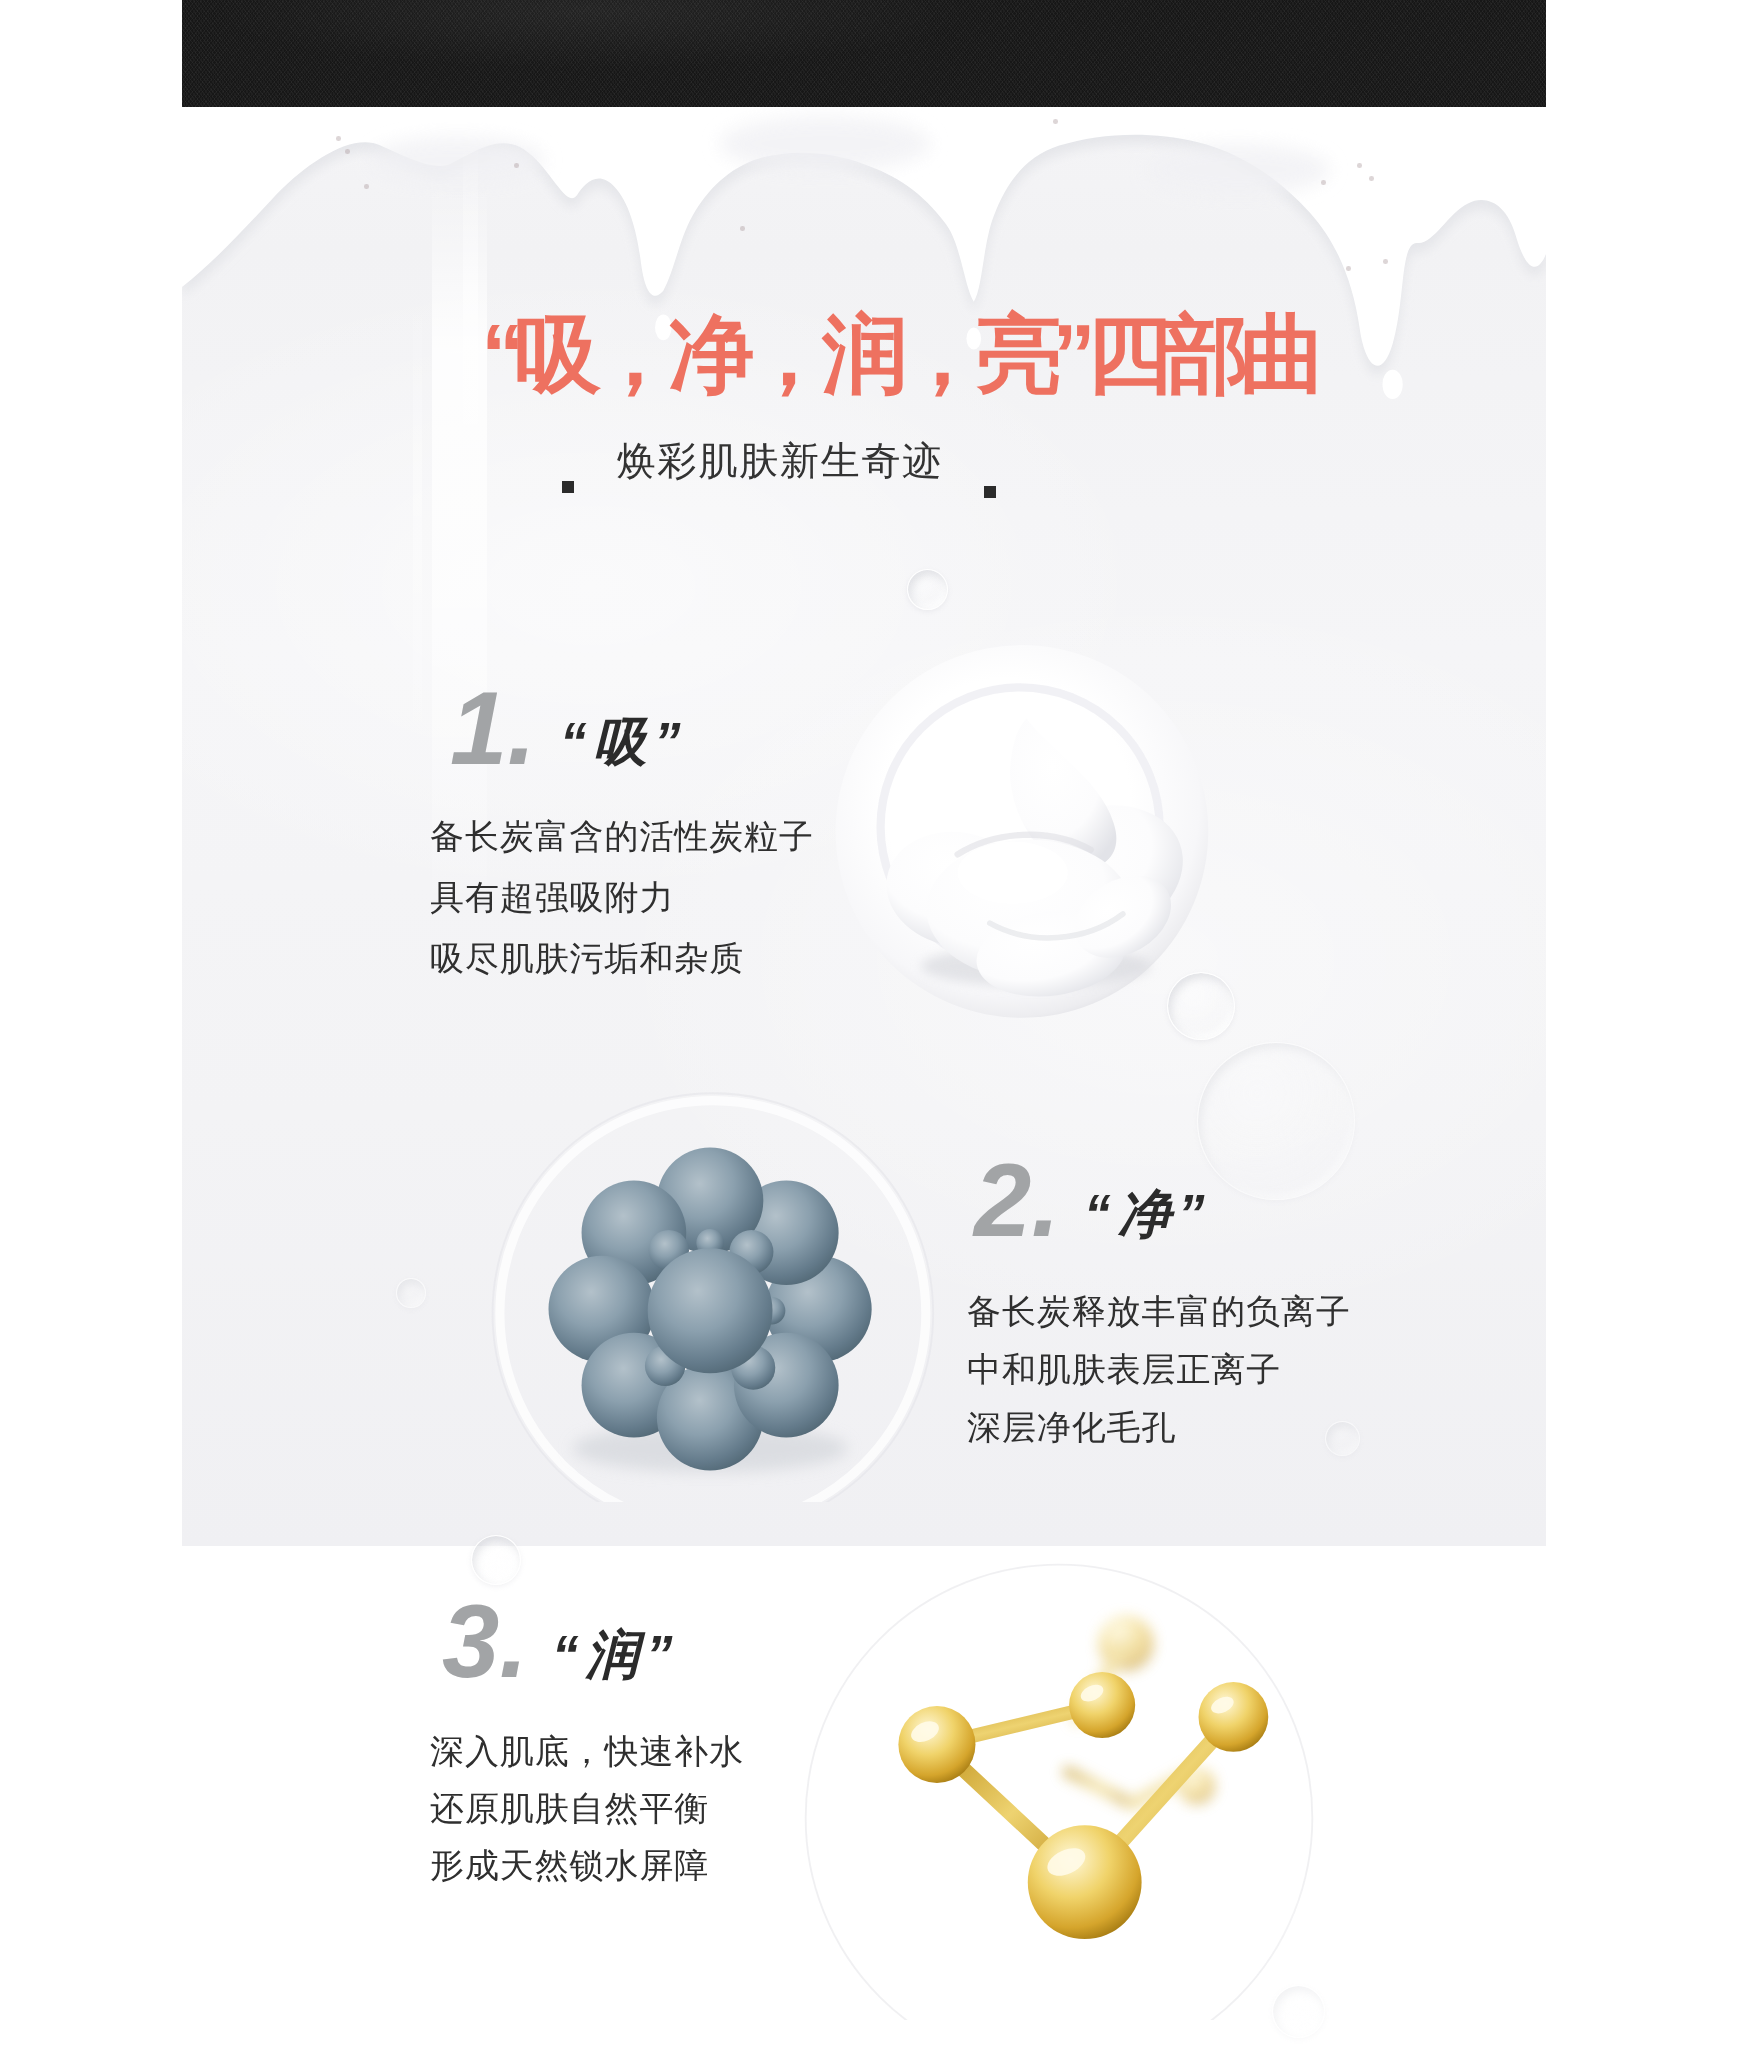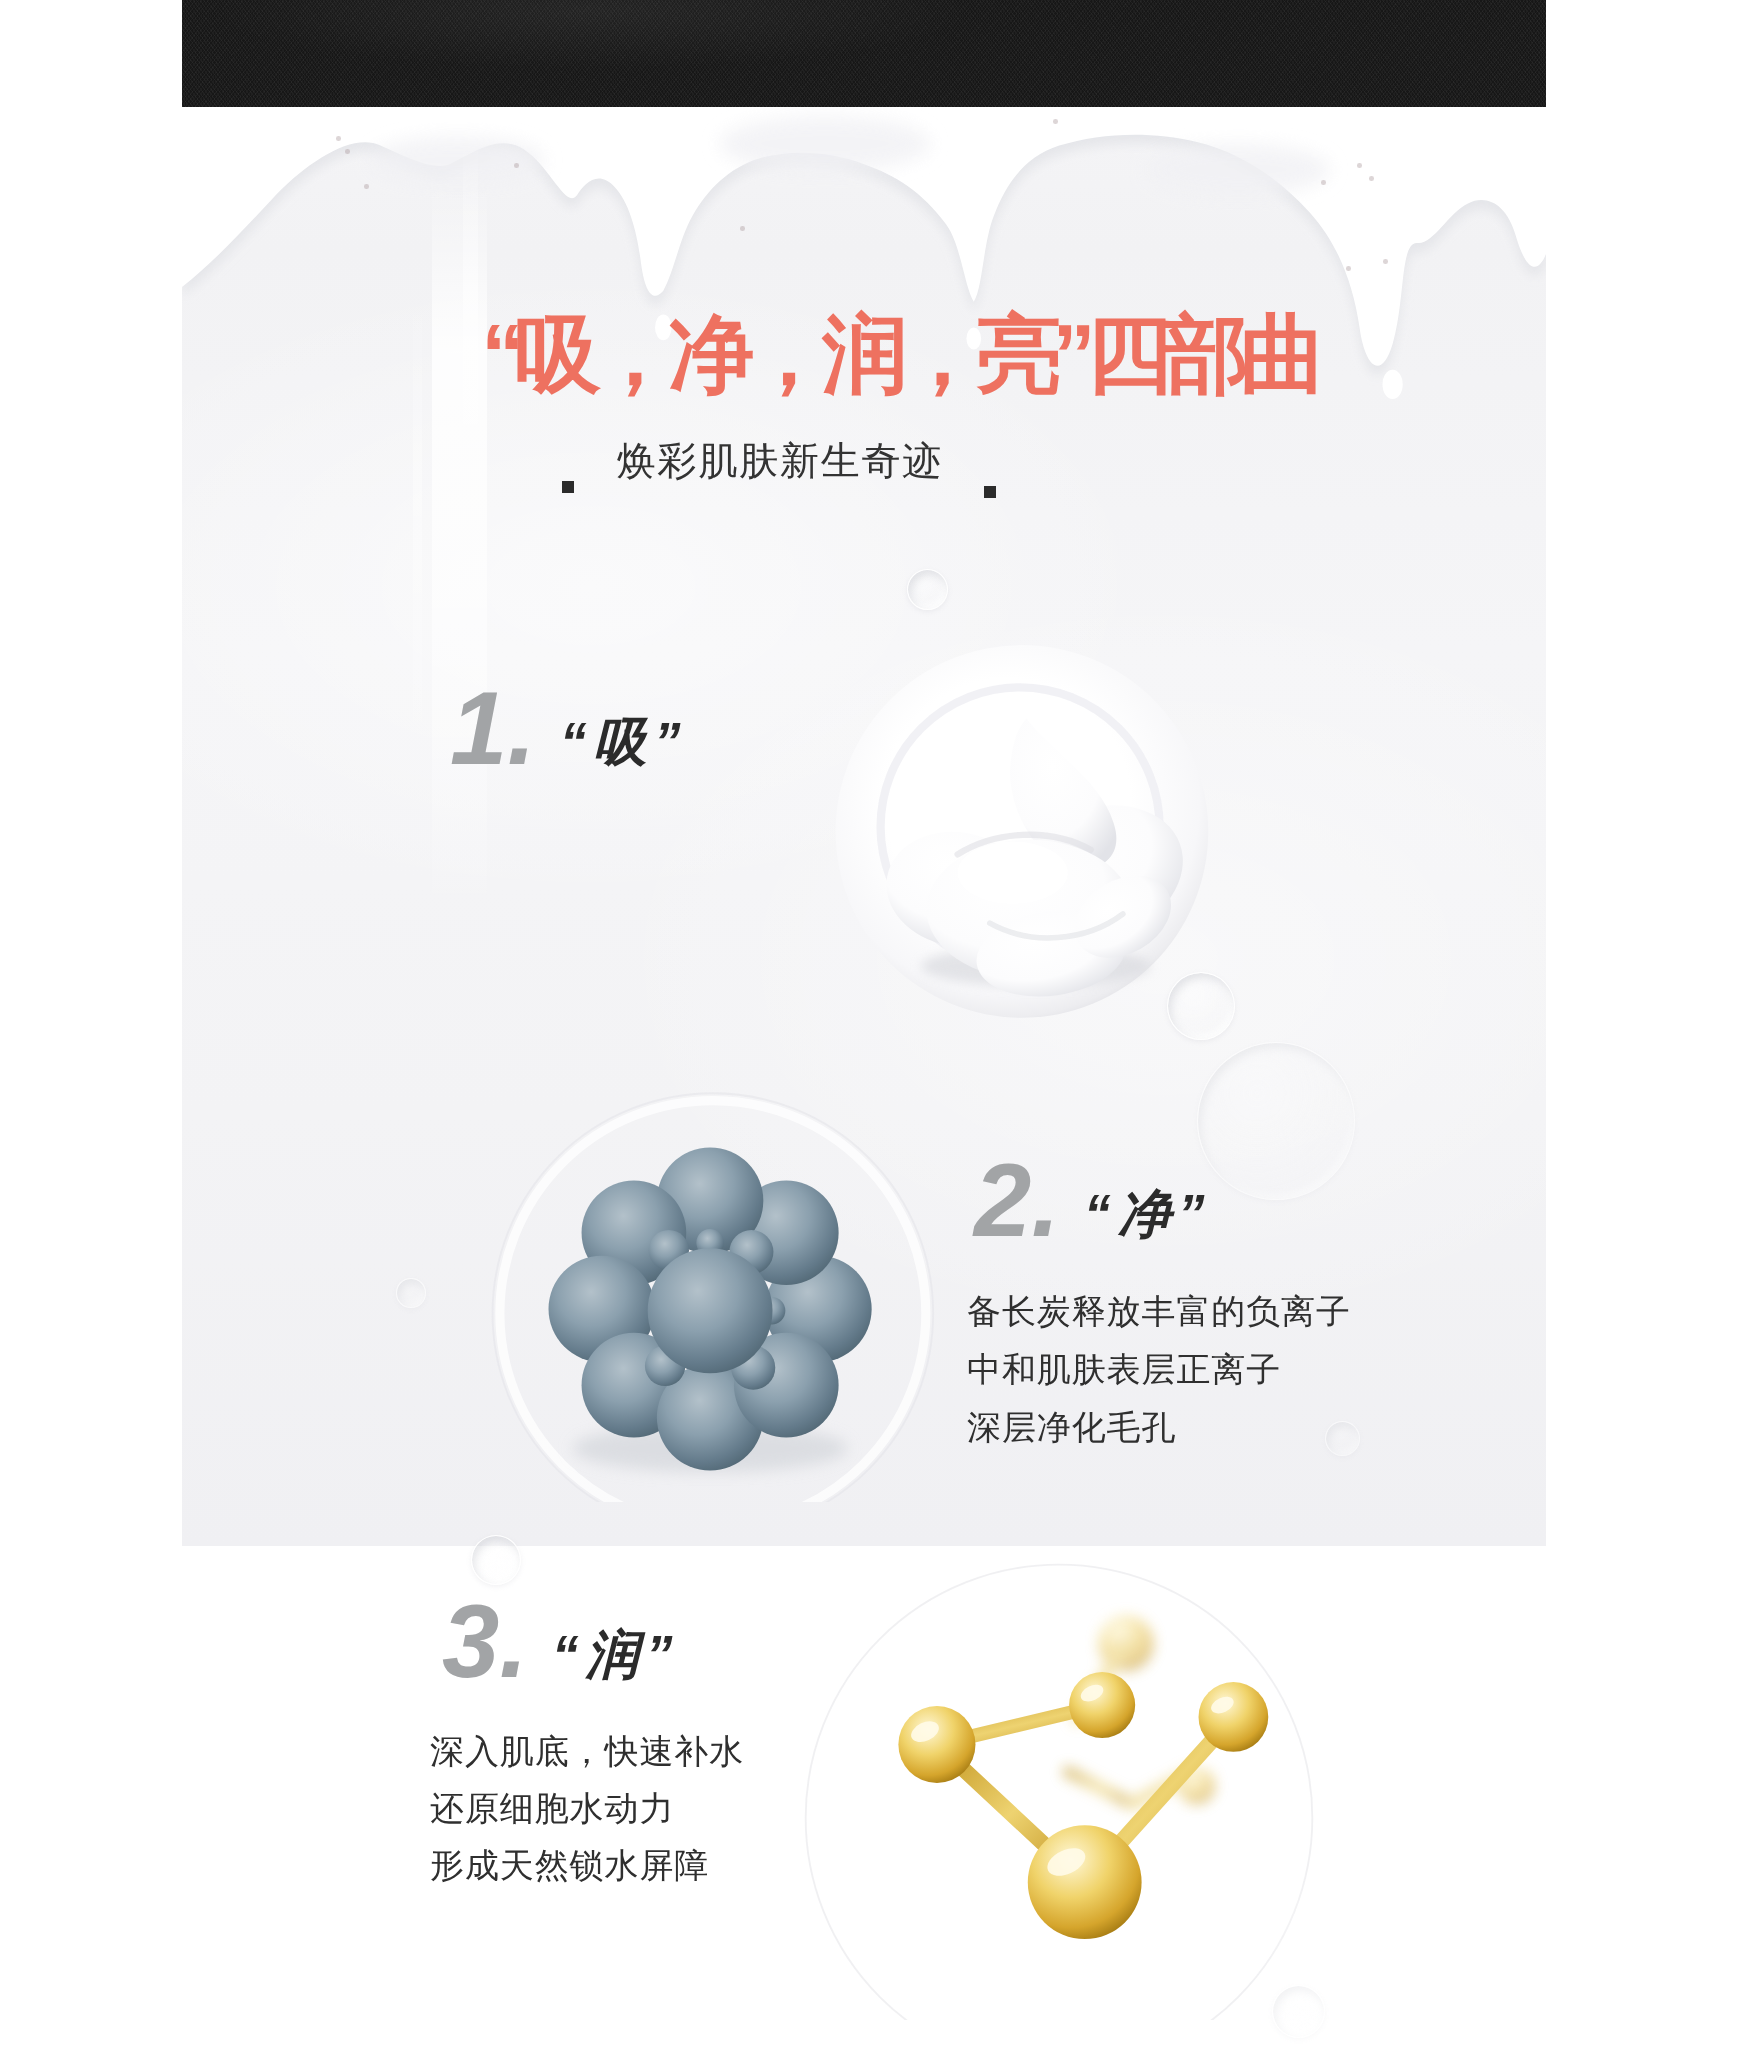--- a/index.html
+++ b/index.html
@@ -151,20 +151,25 @@
   <div class="subtitle">
     <div>焕彩肌肤新生奇迹</div>
   </div>
   <div class="sq-dot dot-l"></div>
   <div class="sq-dot dot-r"></div>
 
   <div class="step-head head1">
     <span class="step-num">1.</span>
     <span class="step-kw">“吸”</span>
   </div>
+  <div class="step-body body1">
+      <div class="line">备长炭富含的活性炭粒子</div>
+      <div class="line">具有超强吸附力</div>
+      <div class="line">吸尽肌肤污垢和杂质</div>
+    </div>
 
   <svg class="art" style="left:638px;top:643px" width="413" height="386" viewBox="0 0 450 420">
     <defs>
       <radialGradient id="dishG" cx="46%" cy="42%" r="60%">
         <stop offset="55%" stop-color="#ffffff"></stop>
           <stop offset="86%" stop-color="#f7f7f9"></stop>
         <stop offset="96%" stop-color="#ededf0"></stop>
           <stop offset="100%" stop-color="#e4e4e8"></stop>
       </radialGradient>
       <radialGradient id="crG" cx="40%" cy="32%" r="75%">
@@ -241,21 +246,21 @@
       <div class="line">中和肌肤表层正离子</div>
       <div class="line">深层净化毛孔</div>
     </div>
 
   <div class="step-head head3">
     <span class="step-num">3.</span>
     <span class="step-kw">“润”</span>
   </div>
   <div class="step-body body3">
       <div class="line">深入肌底，快速补水</div>
-      <div class="line">还原细胞水动力</div>
+      <div class="line">还原肌肤自然平衡</div>
       <div class="line">形成天然锁水屏障</div>
     </div>
 
   <svg class="art" style="left:620px;top:1469px" width="514" height="551" viewBox="0 0 560 600">
     <defs>
       <radialGradient id="auG" cx="38%" cy="30%" r="75%">
         <stop offset="0%" stop-color="#fff8d8"></stop>
           <stop offset="45%" stop-color="#f0d36a"></stop>
         <stop offset="80%" stop-color="#d5a52c"></stop>
           <stop offset="100%" stop-color="#a47a12"></stop>

